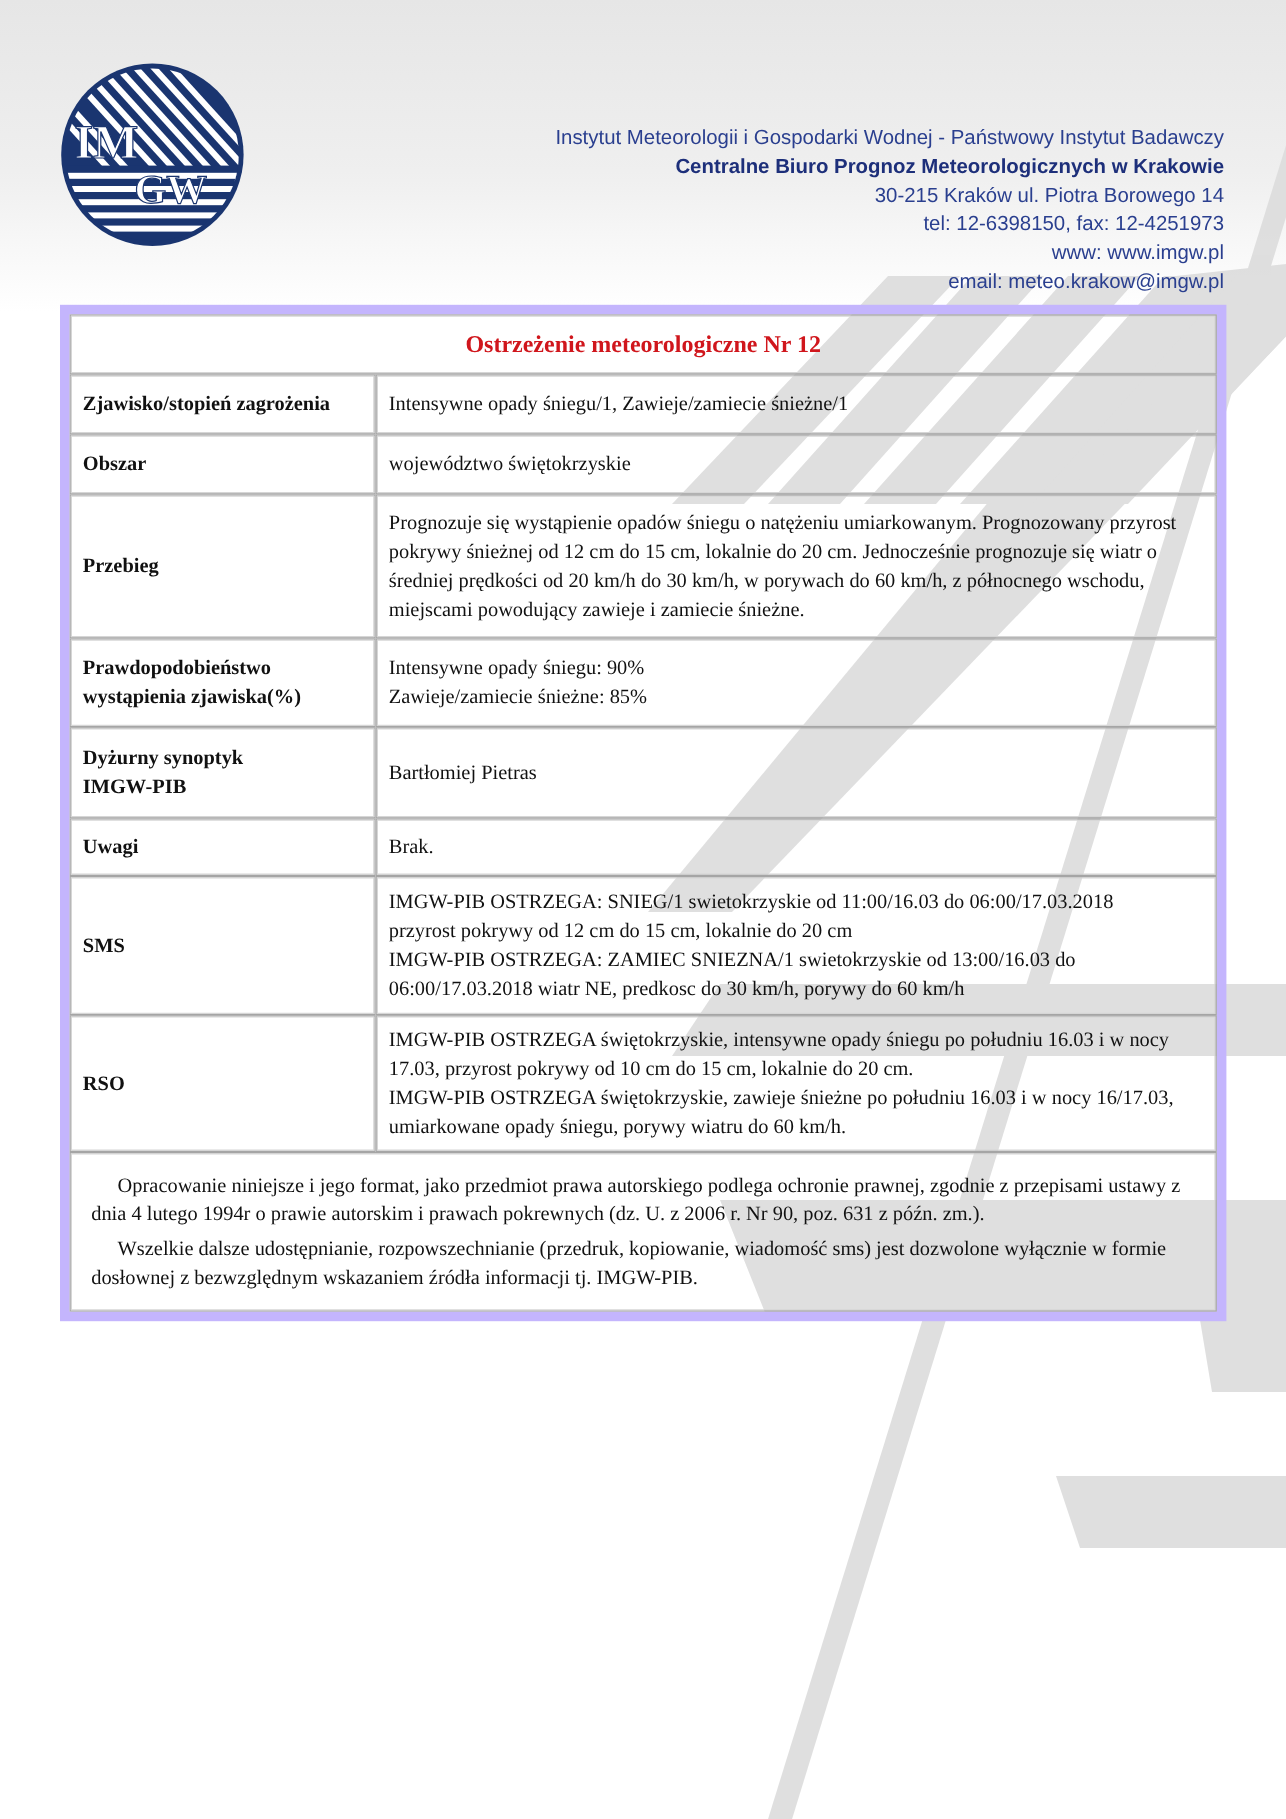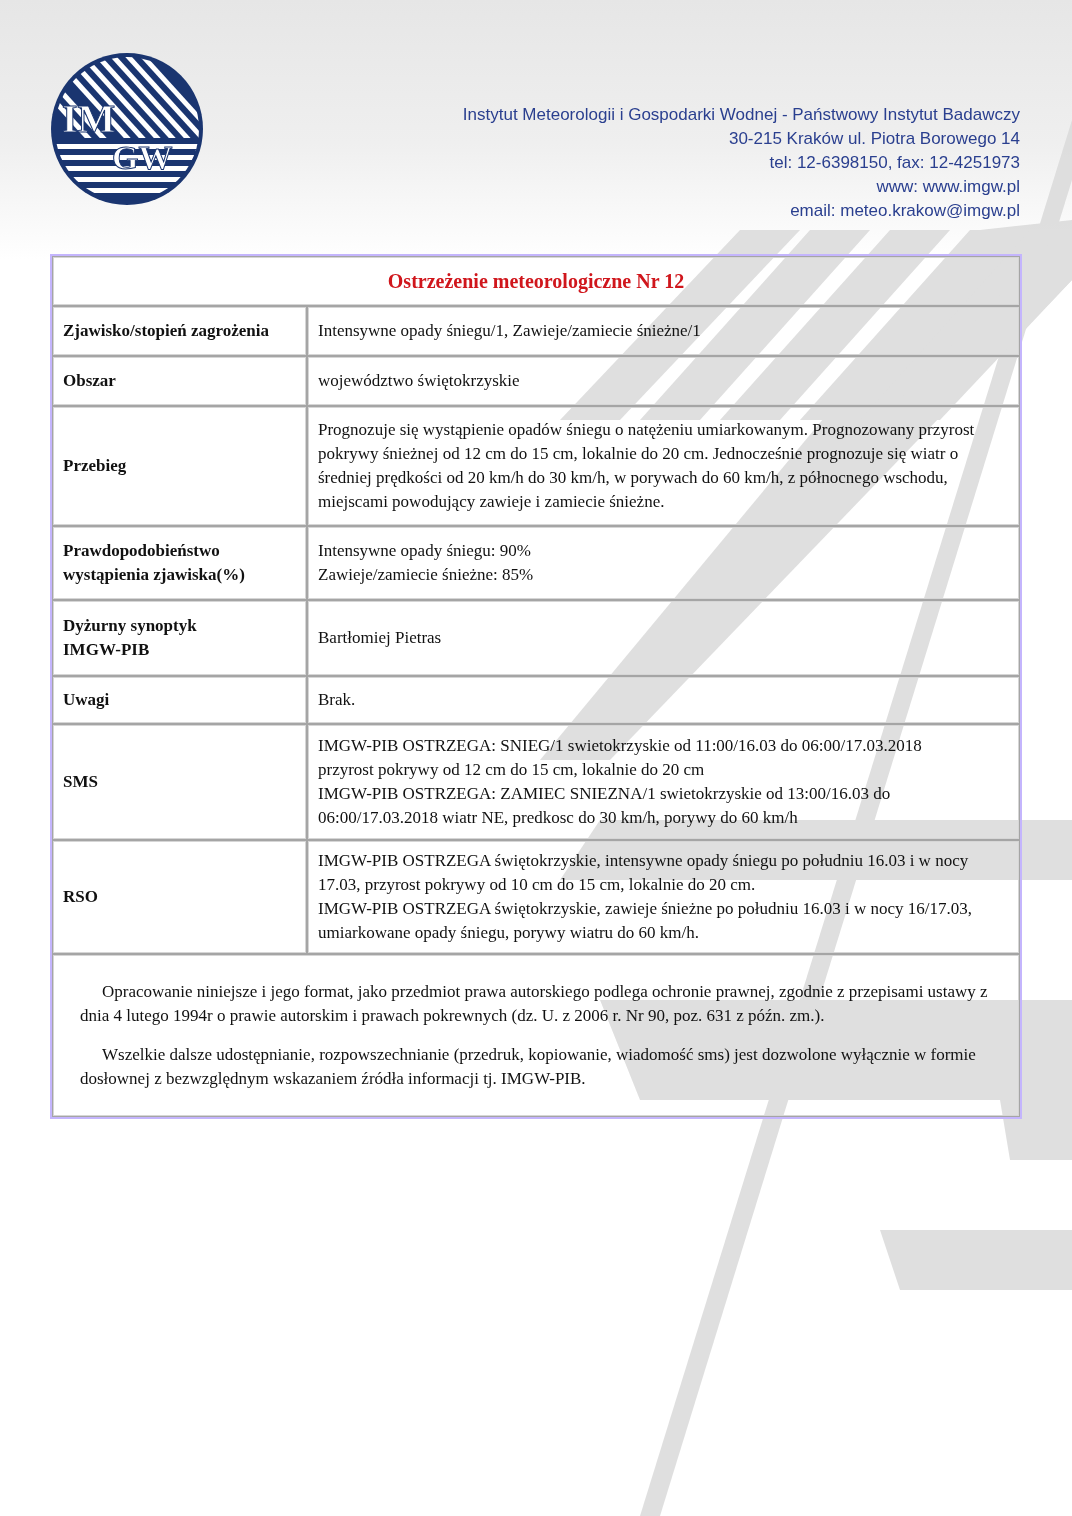--- a/index.html
+++ b/index.html
@@ -18,35 +18,35 @@
   .header {
     position: absolute; right: 52px; top: 56px; text-align: right;
     font-family: "Liberation Sans", sans-serif; font-size: 17px; line-height: 24px;
     color: #2a3f8f;
     margin-top: 47px;
   }
   .header .bold { font-weight: bold; color: #1d2f7a; }
   table.warn {
     position: absolute; left: 50px; top: 254px; width: 972px;
     border-collapse: separate; border-spacing: 0;
-    border: 2px solid #c4b5fd;
+    border: 8px solid #c4b5fd;
     font-size: 17px; line-height: 24px;
   }
   table.warn td {
     border: 1px solid #a5a5a5;
     box-shadow: inset 0 0 0 1px #d6d6d6;
     padding: 0 10px;
     vertical-align: middle;
     background: transparent;
   }
   .title-cell { text-align: center; color: #d0161c; font-weight: bold; font-size: 20px; height: 48px; }
   .label { width: 233px; font-weight: bold; }
   .val { }
   .footer-cell { padding: 10px 12px !important; font-size: 17px; line-height: 24px; }
-  .footer-cell p { margin: 15px; text-indent: 22px; font-family: Liberation Serif, serif; }
+  .footer-cell p { margin: 5px; text-indent: 22px; font-family: Liberation Serif, serif; }
 </style>
 </head>
 <body>
 
 <div class="bg-grad"></div>
 
 <svg class="stripes" viewBox="0 0 1072 1516">
   <g fill="#dcdcdc" opacity="0.9">
     <polygon points="640,1516 660,1516 1072,180 1072,120"></polygon>
     <polygon points="540,760 610,760 1072,280 1072,220 980,230"></polygon>
@@ -89,20 +89,21 @@
     <rect x="0" y="114" width="154" height="5"></rect>
     <rect x="0" y="125" width="154" height="5"></rect>
     <rect x="0" y="136" width="154" height="5"></rect>
   </g>
   <text x="12" y="80" font-family="Liberation Serif, serif" font-weight="bold" font-size="40" fill="#ffffff" stroke="#1a3570" stroke-width="1">IM</text>
   <text x="62" y="117" font-family="Liberation Serif, serif" font-weight="bold" font-size="34" fill="#ffffff" stroke="#1a3570" stroke-width="1">GW</text>
 </svg>
 
 <div class="header">
   <div>Instytut Meteorologii i Gospodarki Wodnej - Państwowy Instytut Badawczy</div>
+  <div class="bold">Centralne Biuro Prognoz Meteorologicznych w Krakowie</div>
   <div>30-215 Kraków ul. Piotra Borowego 14</div>
   <div>tel: 12-6398150, fax: 12-4251973</div>
   <div>www: www.imgw.pl</div>
   <div>email: meteo.krakow@imgw.pl</div>
 </div>
 
 <table class="warn">
   <tbody>
       <tr>
     <td colspan="2" class="title-cell">Ostrzeżenie meteorologiczne Nr 12</td>

